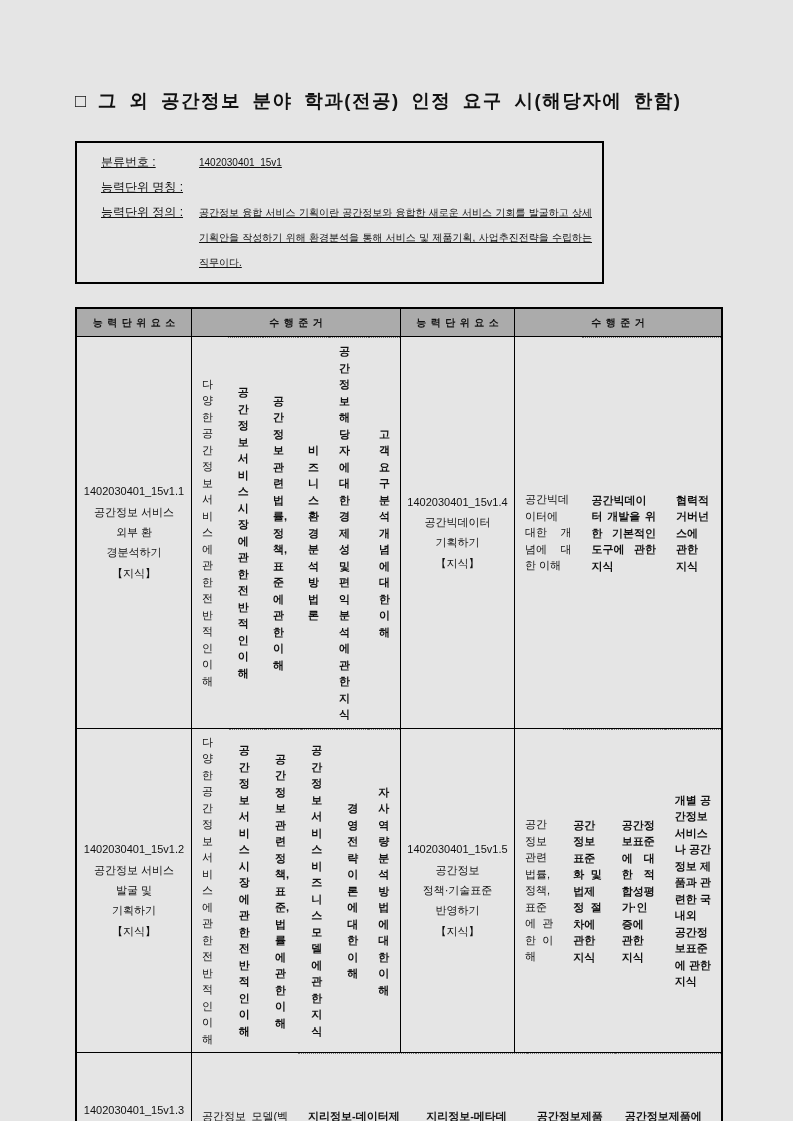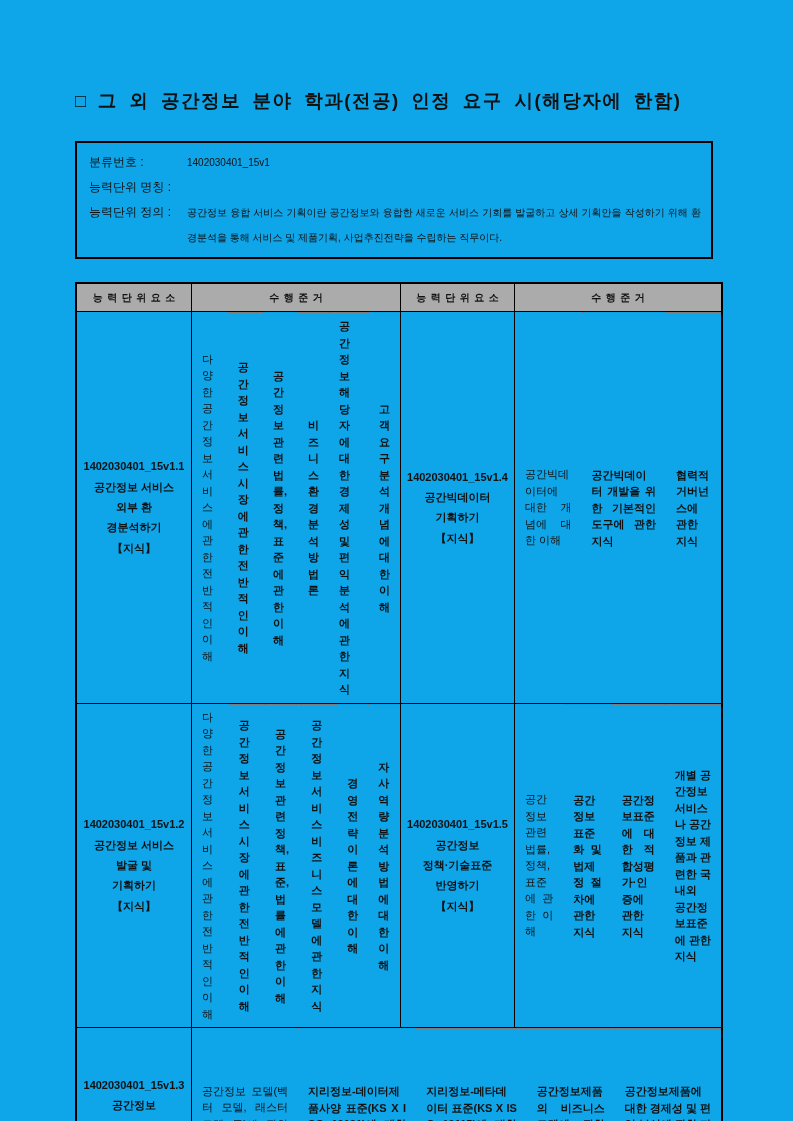--- a/index.html
+++ b/index.html
@@ -10,21 +10,21 @@
   *{box-sizing:border-box;margin:0;padding:0;}
   html,body{background:#ffffff;}
   body{
     font-family:"Liberation Sans","DejaVu Sans",sans-serif;
     color:var(--text);
   }
   .page{
     position:relative;
     width:793px;
     height:1121px;
-    background:#0ea5e9;
+    background:#e5e5e5;
     overflow:hidden;
   }
   .content{
     position:absolute;
     left:75px;
     top:88px;
     width:648px;
   }
   
   .doc-title{
@@ -35,23 +35,24 @@
     white-space:nowrap;
   }
   .doc-title .bullet{
     display:inline-block;
     margin-right:10px;
     font-weight:bold;
   }
   
   .info-box{
     margin-top:28px;
-    width:638px;
+    width:529px;
     border:2px solid var(--border);
-    padding:7px 10px 7px 12px;
+    padding:7px 10px 7px 24px;
+    text-decoration:underline;
   }
   .info-row{
     display:flex;
     align-items:flex-start;
   }
   .info-label{
     flex:0 0 98px;
     font-size:12px;
     line-height:25px;
     white-space:nowrap;
@@ -98,21 +99,20 @@
   .sec-3{min-height:176px;}
   .el{
     display:flex;
     align-items:center;
     justify-content:center;
     text-align:center;
     white-space:pre-line;
     font-size:11px;
     line-height:1.85;
     padding:4px 2px;
-    font-weight:bold;
   }
   .el.c3{border-left:1px solid var(--border);}
   .crit{
     display:flex;
     flex-direction:row;
     border-left:1px solid var(--border);
   }
   .ci{
     flex:1 1 auto;
     display:flex;

